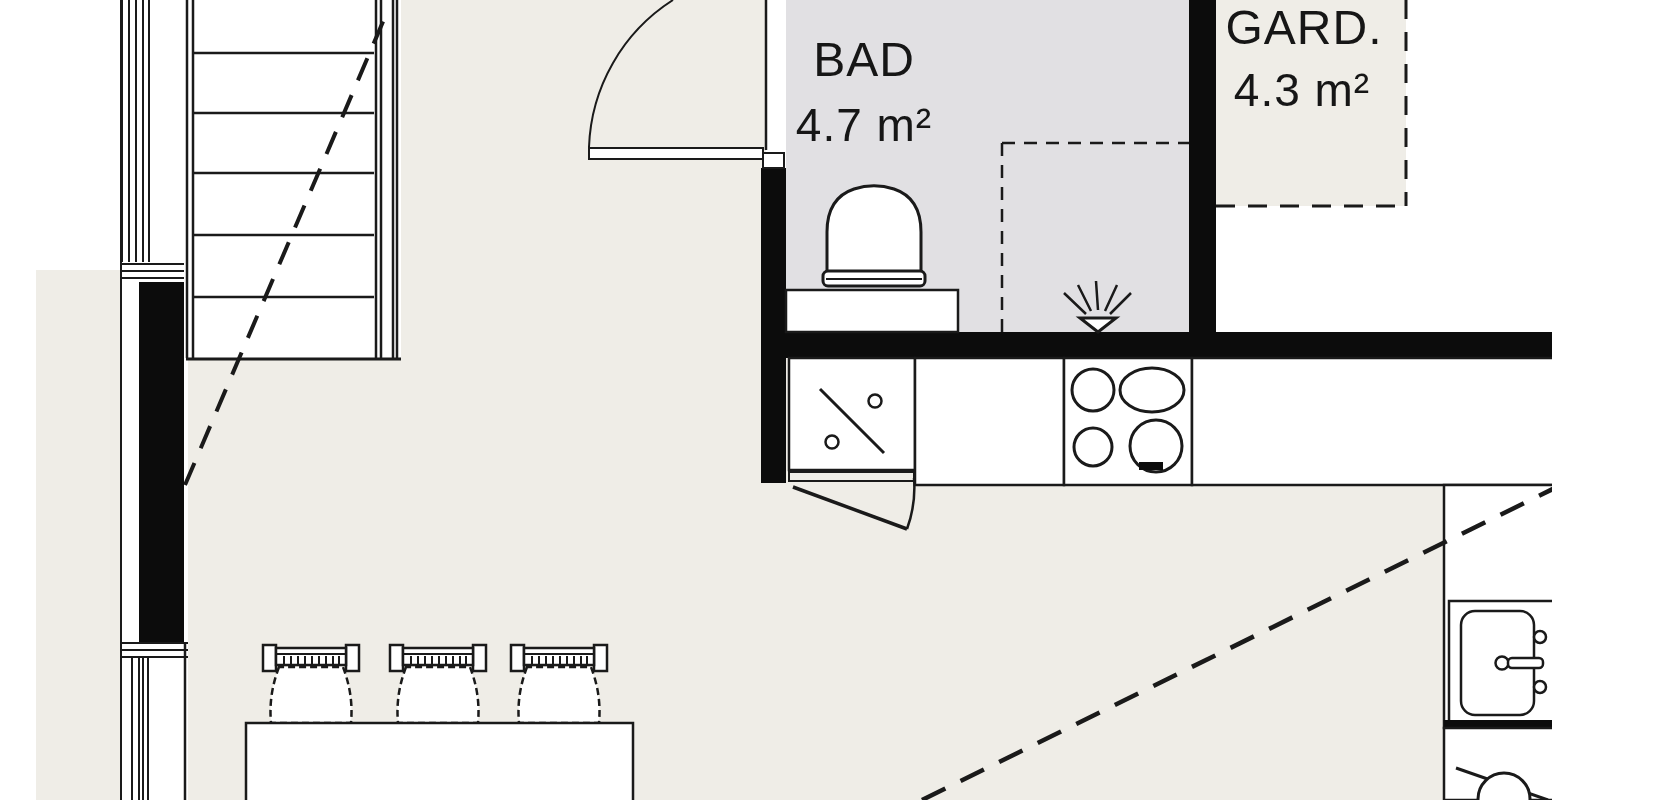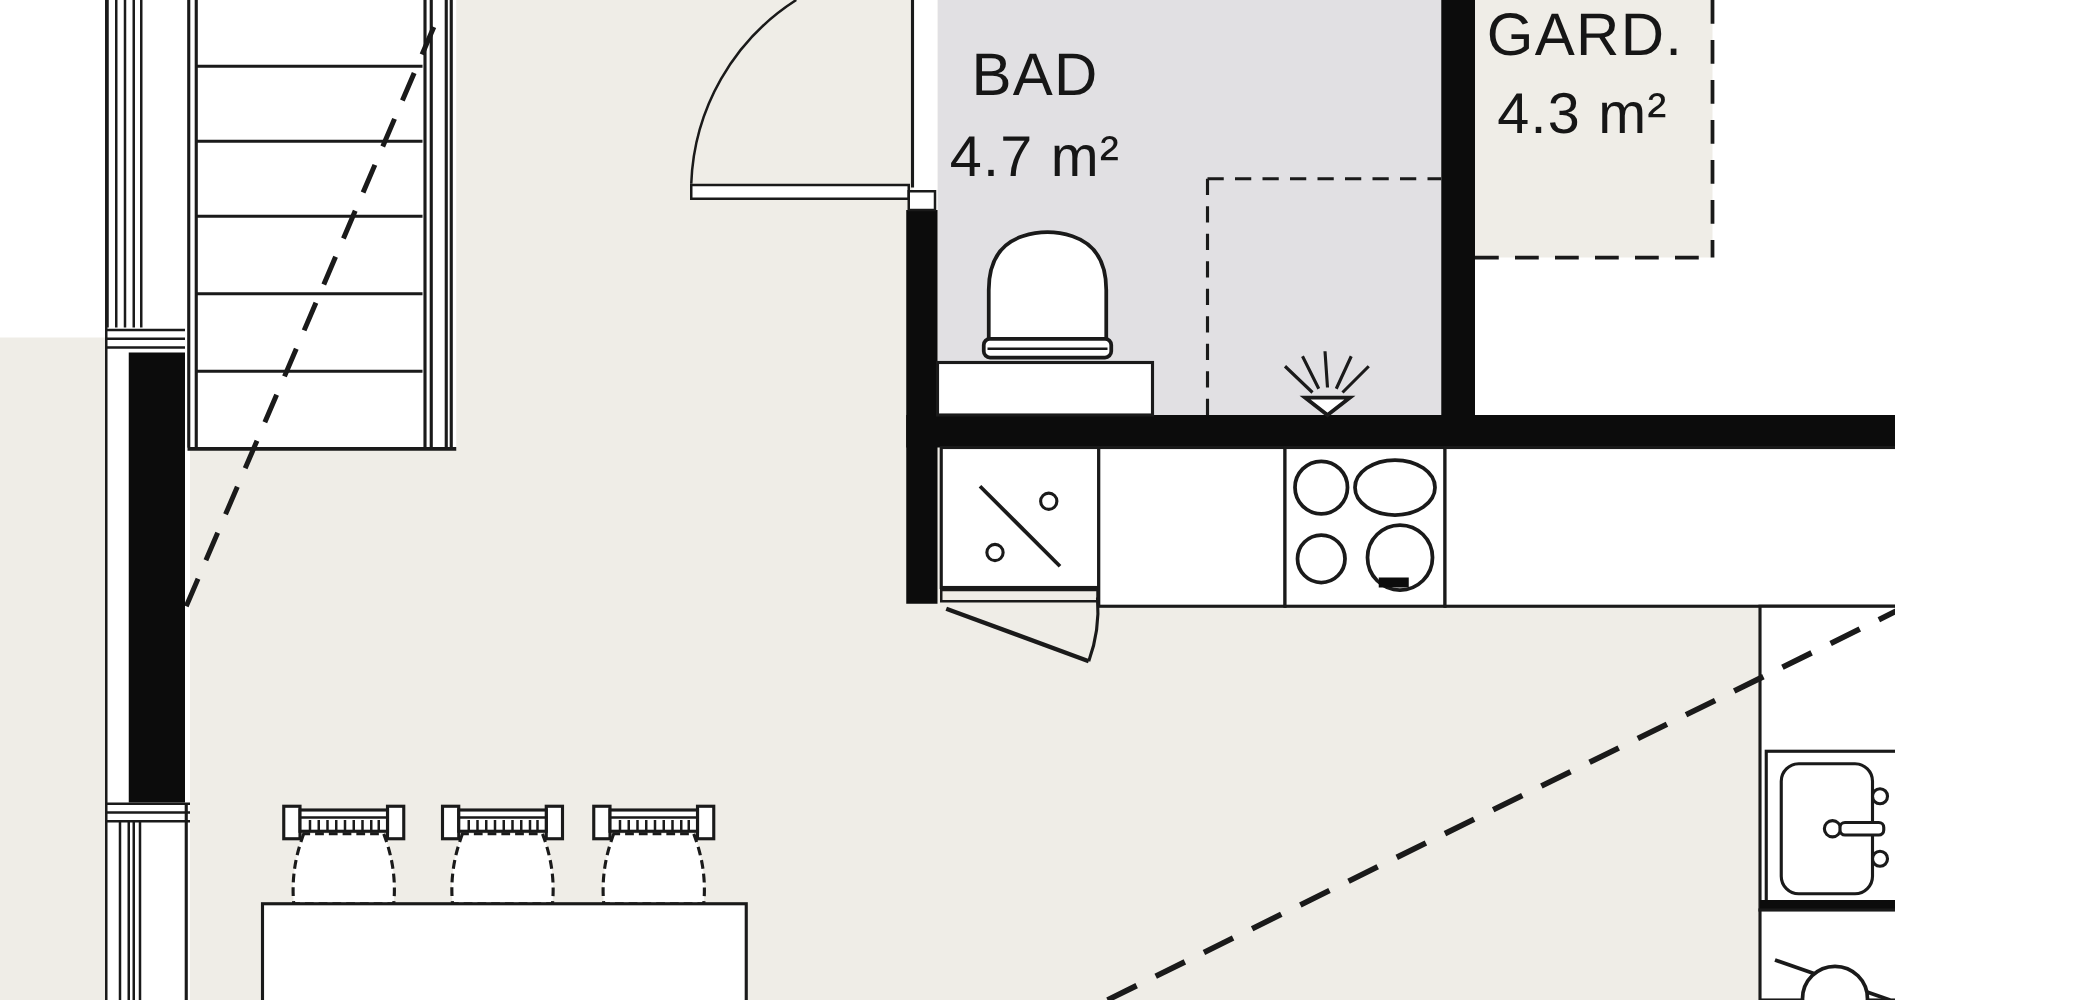--- a/index.html
+++ b/index.html
@@ -1,17 +1,17 @@
 <!DOCTYPE html>
 <html style="--paper-white: #ffffff; --floor-beige: #efede7; --bath-gray: #e1e0e3; --wall-black: #0c0c0c; --line-dark: #1a1a1a;"><head>
 <meta charset="utf-8">
 <style>
   html,body{margin:0;padding:0;background:#fff;}
   .stage{position:relative;width:1516px;height:800px;overflow:hidden;
-         font-family:"Liberation Sans",sans-serif;}
+         font-family:"Liberation Sans",sans-serif;margin-left:36px;}
   svg{display:block;}
   
   .ln{stroke:var(--line-dark,#1a1a1a);fill:none;stroke-linecap:butt;}
   .w2{stroke-width:2px;} .w25{stroke-width:2.5px;} .w3{stroke-width:3px;} .w35{stroke-width:3.5px;}
   .fw{fill:#ffffff;}
   .wall{fill:var(--wall-black,#0c0c0c);stroke:none;}
   .beige{fill:var(--floor-beige,#efede7);stroke:none;}
   .gray{fill:var(--bath-gray,#e1e0e3);stroke:none;}
   .white{fill:#ffffff;stroke:none;}
   .room-label{font-family:"Liberation Sans",sans-serif;font-size:48px;fill:#161616;

